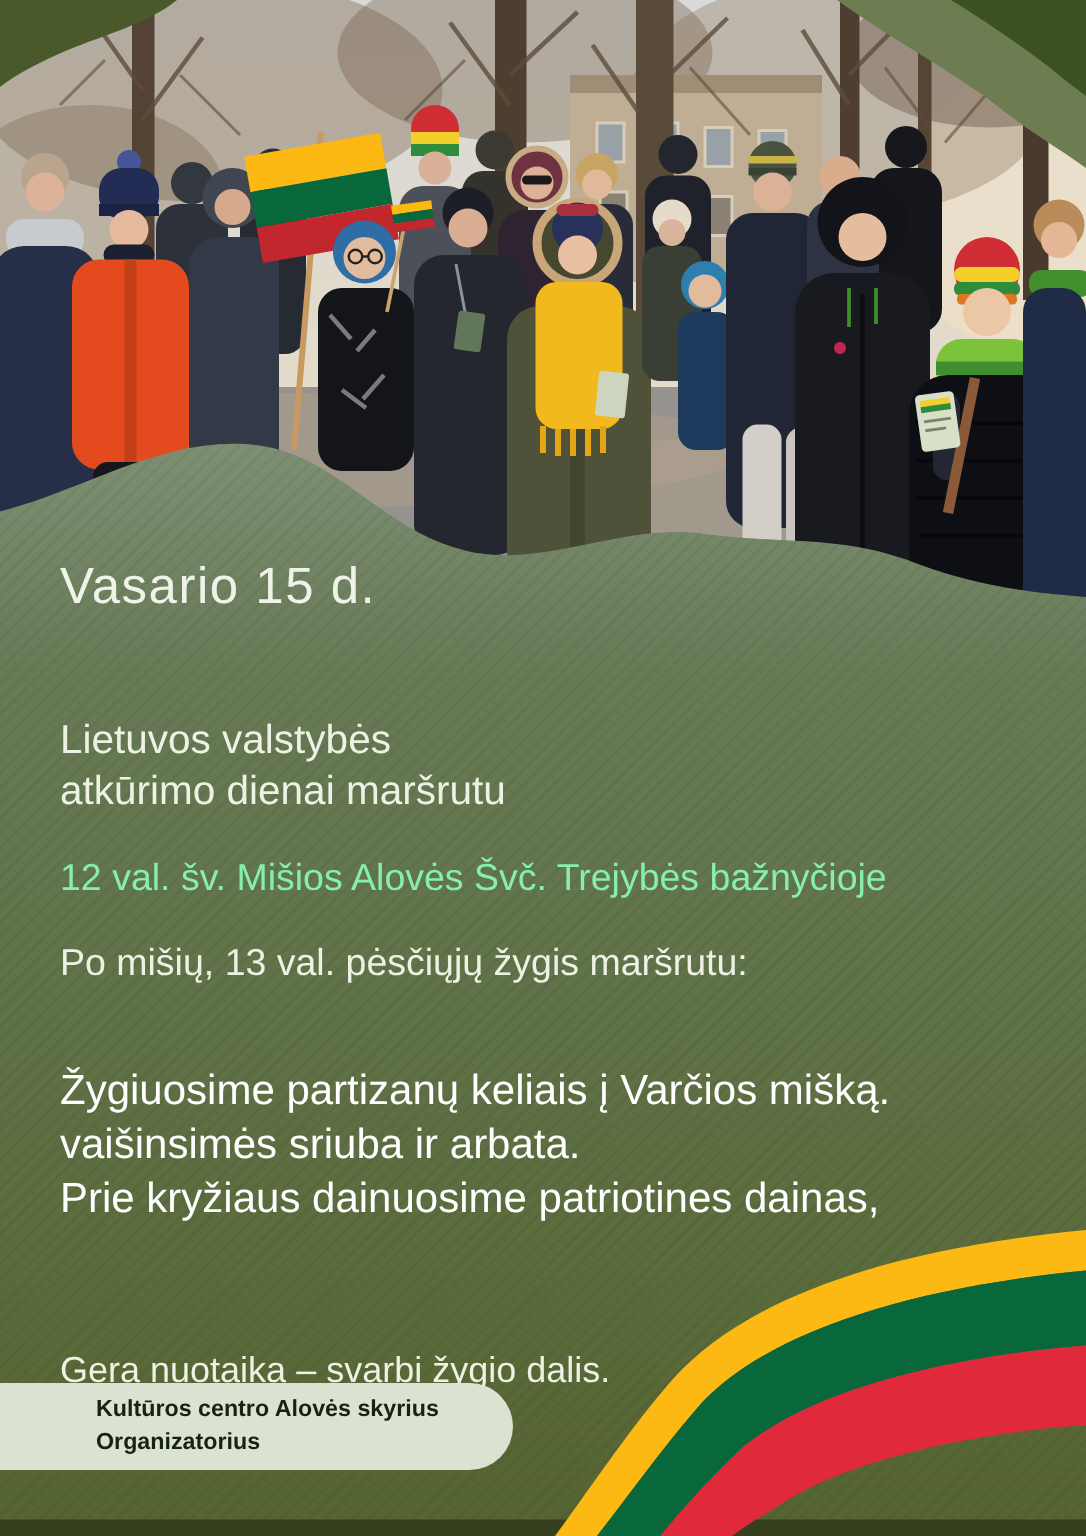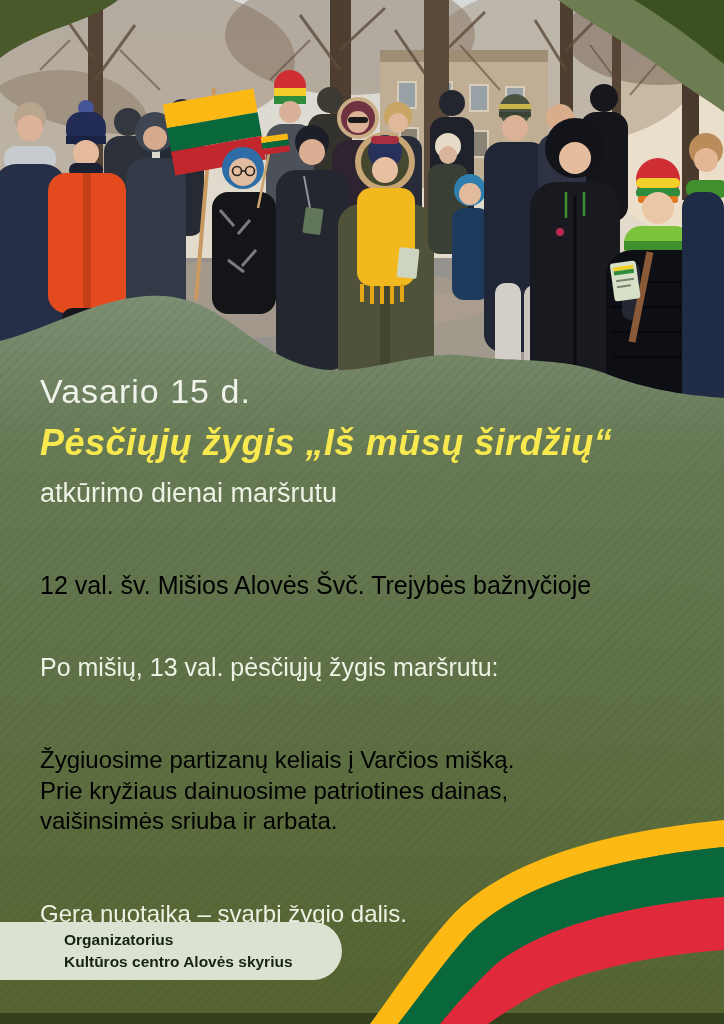--- a/index.html
+++ b/index.html
@@ -6,23 +6,23 @@
   .poster{
     position:relative;width:724px;height:1024px;overflow:hidden;
     background:#5f7046;
     font-family:"Liberation Sans", sans-serif;
   }
   .poster svg.scene{position:absolute;inset:0;display:block;}
   .txt{position:absolute;left:40px;color:#eef2e6;}
   .date{top:372px;font-size:34px;font-weight:400;letter-spacing:1px;color:#f0f3ea;}
   .title{top:422px;font-size:36px;font-weight:800;font-style:italic;color:#f8e94e;letter-spacing:0.5px;}
   .subtitle{top:476px;font-size:27px;line-height:1.26;color:#edf2e4;}
-  .p1{top:571px;font-size:25px;color:#000000;}
-  .p2{top:626px;font-size:25px;line-height:1.3;color:#edf2e4;margin-top:25px;}
-  .p3{top:709px;font-size:24px;line-height:1.28;color:#000000;margin-top:36px;}
+  .p1{top:571px;font-size:25px;color:#86efac;}
+  .p2{top:626px;font-size:25px;line-height:1.3;color:#edf2e4;}
+  .p3{top:709px;font-size:28px;line-height:1.28;color:#ffffff;}
   .note{top:861px;font-size:24px;color:#edf2e4;margin-top:39px;}
   .org-box{
     position:absolute;left:0;top:922px;width:342px;height:58px;
     background:#dce2d1;border-radius:0 29px 29px 0;
     display:flex;flex-direction:column;justify-content:center;
     padding-left:64px;box-sizing:border-box;
   }
   .org-box div{font-size:15.5px;font-weight:700;color:#152315;line-height:1.45;}
 </style>
 </head>
@@ -283,38 +283,38 @@
                L398,1024 C420,996 444,962 468,935 C515,886 610,858 724,847 Z" fill="#fdb913"></path>
       <path d="M724,847 C610,858 515,886 468,935 C444,962 420,996 398,1024
                L440,1024 C458,1002 477,982 495,965 C540,928 625,905 724,897 Z" fill="#09683b"></path>
       <path d="M724,897 C625,905 540,928 495,965 C477,982 458,1002 440,1024
                L488,1024 C500,1015 513,1008 525,1000 C565,975 640,956 724,950 Z" fill="#e02a3c"></path>
     </g>
   </svg>
 
   <div class="txt date">Vasario 15 d.</div>
 
-  <div class="txt title">Pėsčiųjų žygis „Iš mūsų širdžių“</div>
 
   <div class="txt subtitle">
+    <div>Lietuvos valstybės</div>
     <div>atkūrimo dienai maršrutu</div>
   </div>
 
   <div class="txt p1">12 val. šv. Mišios Alovės Švč. Trejybės bažnyčioje</div>
 
   <div class="txt p2">
     <div>Po mišių, 13 val. pėsčiųjų žygis maršrutu:</div>
   </div>
 
   <div class="txt p3">
     <div>Žygiuosime partizanų keliais į Varčios mišką.</div>
+    <div>vaišinsimės sriuba ir arbata.</div>
     <div>Prie kryžiaus dainuosime patriotines dainas,</div>
-    <div>vaišinsimės sriuba ir arbata.</div>
   </div>
 
   <div class="txt note">Gera nuotaika – svarbi žygio dalis.</div>
 
   <div class="org-box">
+    <div>Kultūros centro Alovės skyrius</div>
     <div>Organizatorius</div>
-    <div>Kultūros centro Alovės skyrius</div>
   </div>
 
 </div>
 
 </body></html>

